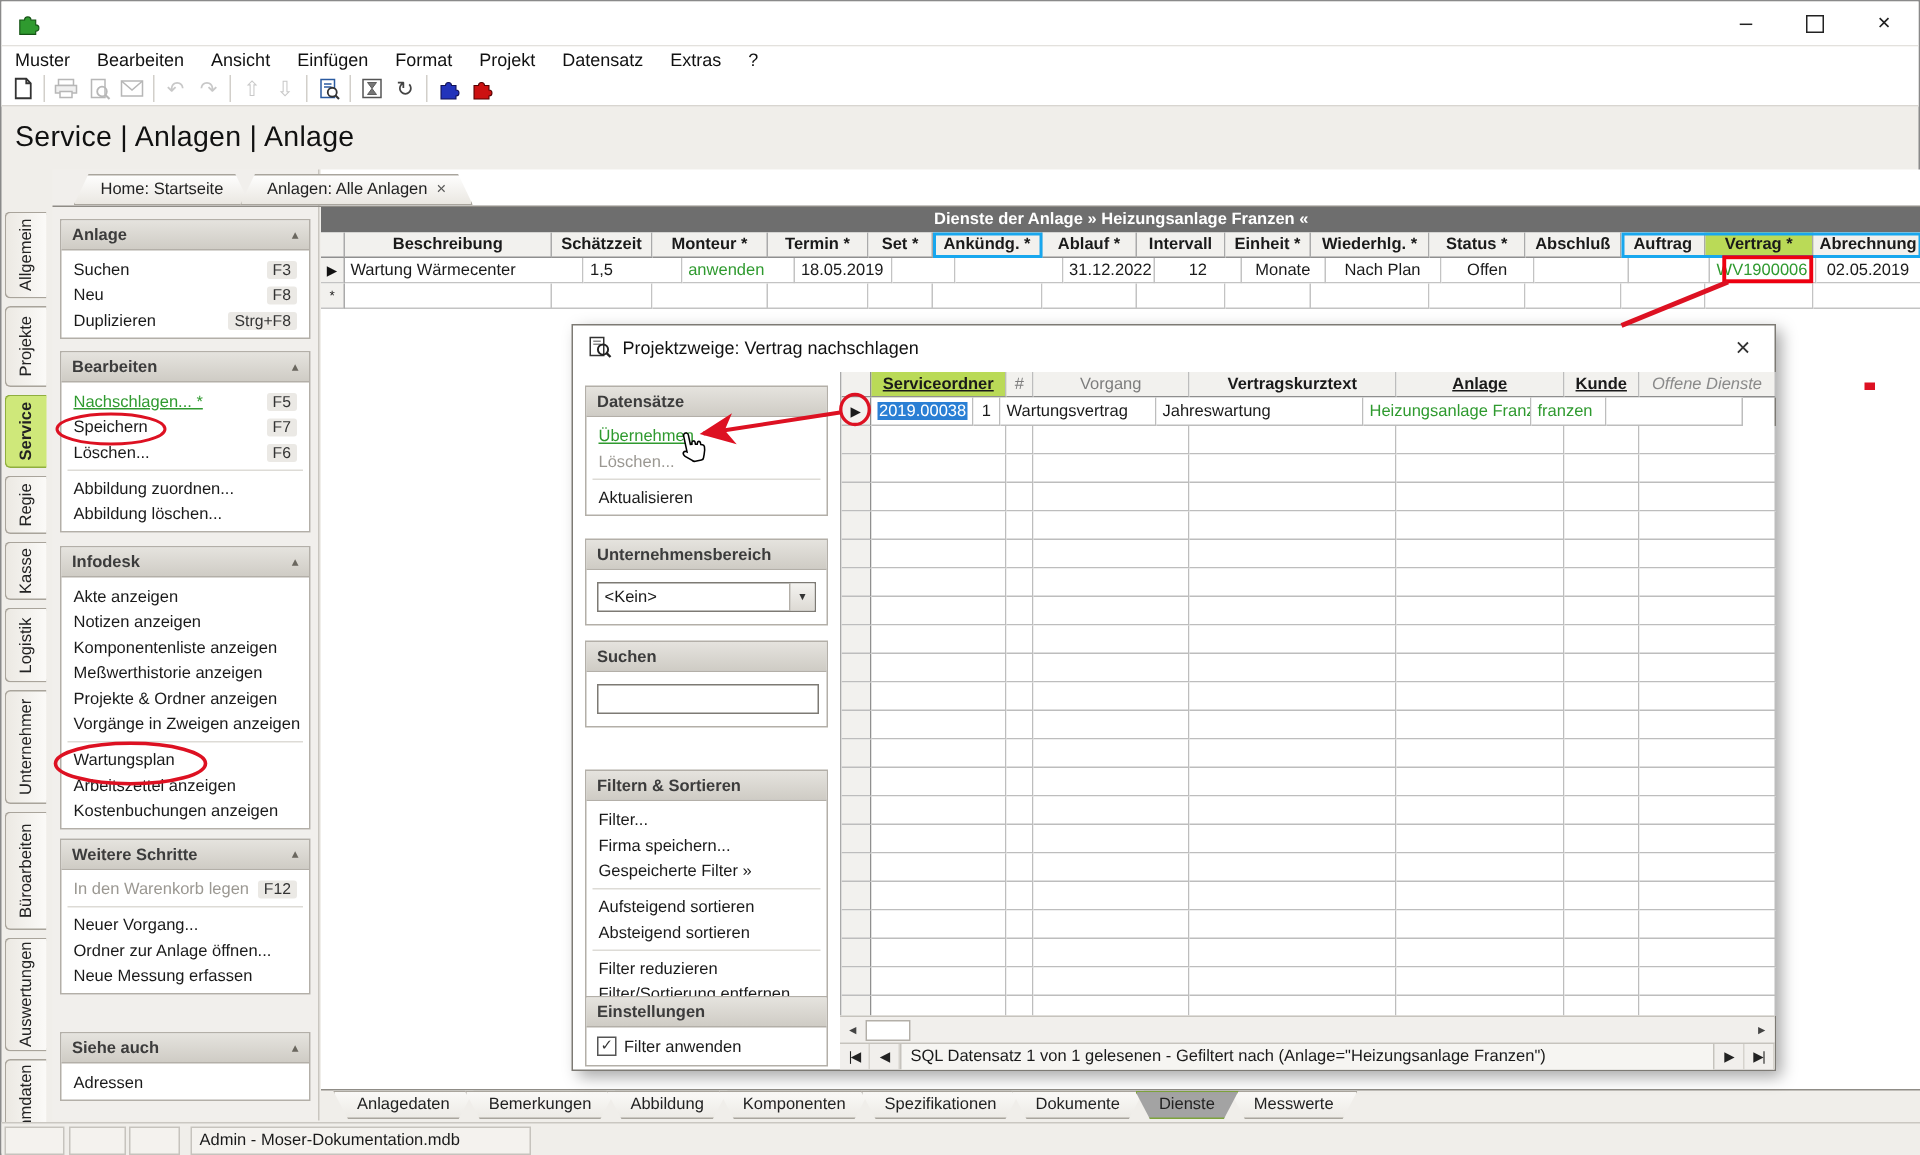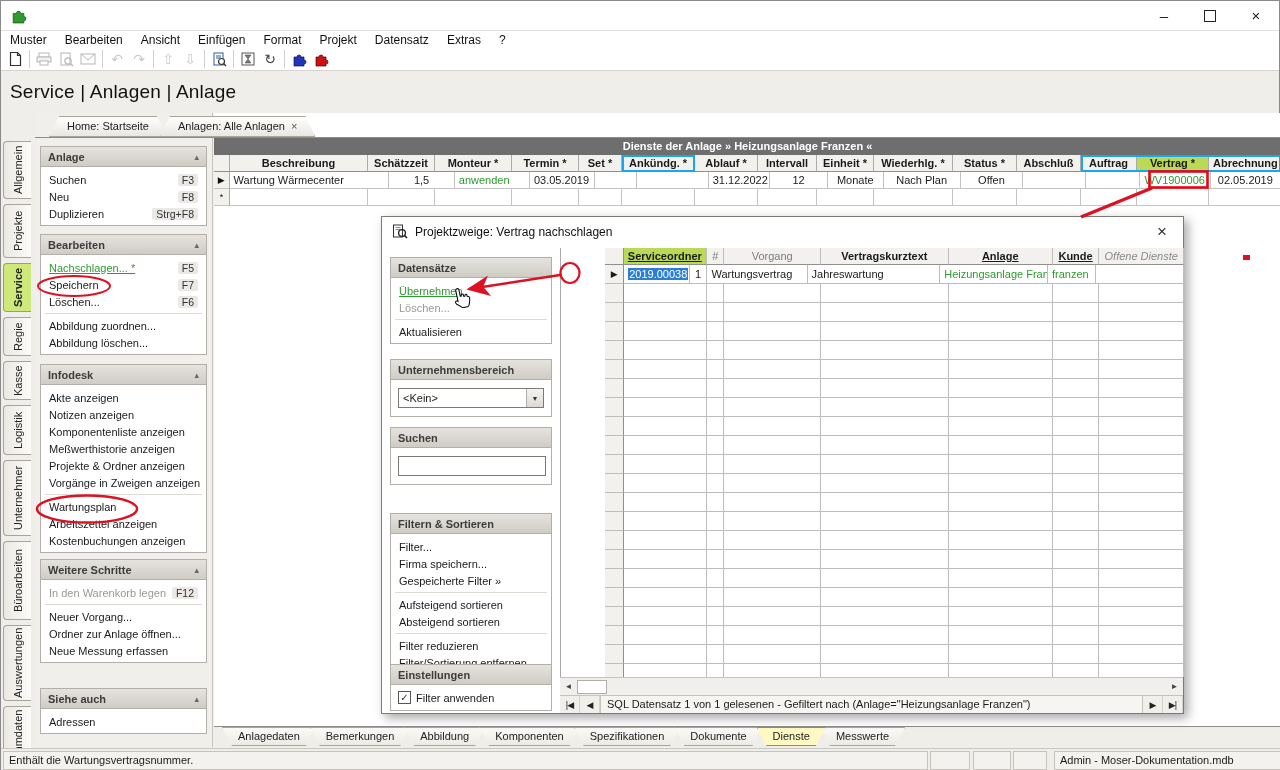--- a/index.html
+++ b/index.html
@@ -59,43 +59,43 @@
   .disabled{color:#9b9892;}
 
   
   .main{position:absolute;left:213px;top:112px;width:1067px;height:613px;background:#fff;}
   .grid-titlebar{position:absolute;left:0;top:25px;width:1067px;height:17px;background:#6e6e6e;color:#fff;font-weight:bold;text-align:center;line-height:17px;box-sizing:border-box;}
   .grow{display:flex;}
   .gcell{box-sizing:border-box;border-right:1px solid #c3c3c3;border-bottom:1px solid #c3c3c3;height:17px;line-height:16px;padding:0 4px;overflow:hidden;white-space:nowrap;font-size:11px;background:#fff;}
   .ghead .gcell{background:#f2f1ee;font-weight:bold;text-align:center;border-right:1px solid #aaa;border-bottom:1px solid #8f8f8f;}
   .gsel{background:#f2f1ee !important;text-align:center;padding:0;font-size:9px;color:#111;border-right:1px solid #aaa;}
   .greentxt{color:#2f9a2f;}
-  .ar{text-align:center;}.ac{text-align:center;}
+  .ar{text-align:left;}.ac{text-align:center;}
   .ghead .gcell.sorted{background:#bada57;}
   .hl{position:absolute;border:2px solid #18a7ee;box-sizing:border-box;pointer-events:none;}
 
   
   .bottabs{position:absolute;left:213px;top:725px;width:1067px;height:22px;border-top:1px solid #8f8c86;display:flex;align-items:flex-start;padding-left:8px;box-sizing:border-box;background:#f0eeea;}
   .btab{height:19px;line-height:18px;padding:0 16px;margin-right:-6px;font-size:11px;white-space:nowrap;
         clip-path:polygon(0 0,100% 0,calc(100% - 10px) 100%,10px 100%);
         background:linear-gradient(#fbfaf8,#eceae5);box-shadow:inset 0 0 0 1px #a9a59d;color:#222;}
-  .btab.active{background:#fef9c3;box-shadow:inset 0 0 0 1px #7da33c;z-index:2;}
+  .btab.active{background:#a3a3a3;box-shadow:inset 0 0 0 1px #7da33c;z-index:2;}
 
   
   .statusbar{position:absolute;left:0;top:747px;width:1280px;height:23px;background:#f0eeea;border-top:1px solid #cac7c1;display:flex;align-items:center;box-sizing:border-box;}
   .sseg{height:19px;background:#f4f2ee;border:1px solid #c6c3bd;box-sizing:border-box;display:flex;align-items:center;padding:0 5px;white-space:nowrap;}
 
   
   .dialog{position:absolute;left:380px;top:215px;width:803px;height:498px;background:#fff;border:1px solid #7d7a74;box-shadow:4px 4px 10px rgba(0,0,0,.35);z-index:40;box-sizing:border-box;}
   .dlg-title{height:30px;display:flex;align-items:center;padding:0 10px;font-size:12px;color:#111;}
   .dlg-title svg{margin-right:7px;}
   .dlg-close{margin-left:auto;font-size:17px;color:#333;width:22px;text-align:center;}
   .dbox{position:absolute;left:8px;width:162px;background:#fff;border:1px solid #b3afa8;box-sizing:border-box;}
   .dlg-table{position:absolute;left:178px;top:31px;width:623px;bottom:36px;overflow:hidden;border-left:1px solid #aaa;}
-  .drow{display:flex;margin-left:44px;}
+  .drow{display:flex;}
   .dcell{box-sizing:border-box;border-right:1px solid #bdbdbd;border-bottom:1px solid #bdbdbd;height:19px;line-height:18px;padding:0 4px;overflow:hidden;white-space:nowrap;font-size:11px;background:#fff;}
   .dhead .dcell{background:#f2f1ee;text-align:center;height:17px;line-height:16px;border-bottom:1px solid #8f8f8f;}
   .dsel{background:#f2f1ee !important;text-align:center;padding:0;font-size:9px;border-right:1px solid #8f8f8f;}
   .bu{font-weight:bold;text-decoration:underline;}
   .dim{color:#7d7d7d;}
   .ital{font-style:italic;color:#8a8a8a;}
   .selblue{background:#2a7fd4;color:#fff;padding:0 1px;}
   .dlg-hscroll{position:absolute;left:178px;bottom:18px;width:623px;height:18px;background:#f1efec;border-top:1px solid #c6c3bd;display:flex;align-items:center;box-sizing:border-box;}
   .scrbtn{width:17px;height:16px;display:flex;align-items:center;justify-content:center;font-size:8px;color:#444;background:#f1efec;}
   .scrthumb{width:30px;height:14px;background:#fff;border:1px solid #b3afa8;box-sizing:border-box;}
@@ -404,21 +404,21 @@
         <div class="gcell" style="width:56px">Auftrag</div>
         <div class="gcell sorted" style="width:72px">Vertrag *</div>
         <div class="gcell" style="width:72px">Abrechnung</div>
       </div>
 
       <div class="grow">
         <div class="gcell gsel" style="width:16px">▶</div>
         <div class="gcell" style="width:164px">Wartung Wärmecenter</div>
         <div class="gcell ar" style="width:67px">1,5</div>
         <div class="gcell greentxt" style="width:77px">anwenden</div>
-        <div class="gcell" style="width:67px">03.05.2019</div>
+        <div class="gcell" style="width:67px">18.05.2019</div>
         <div class="gcell" style="width:43px"></div>
         <div class="gcell" style="width:73px"></div>
         <div class="gcell" style="width:63px">31.12.2022</div>
         <div class="gcell ac" style="width:59px">12</div>
         <div class="gcell ac" style="width:57px">Monate</div>
         <div class="gcell ac" style="width:79px">Nach Plan</div>
         <div class="gcell ac" style="width:64px">Offen</div>
         <div class="gcell" style="width:64px"></div>
         <div class="gcell" style="width:56px"></div>
         <div class="gcell greentxt" style="width:72px">WV1900006</div>
@@ -454,21 +454,20 @@
     <span class="btab"><span>Bemerkungen</span></span>
     <span class="btab"><span>Abbildung</span></span>
     <span class="btab"><span>Komponenten</span></span>
     <span class="btab"><span>Spezifikationen</span></span>
     <span class="btab"><span>Dokumente</span></span>
     <span class="btab active"><span>Dienste</span></span>
     <span class="btab"><span>Messwerte</span></span>
   </div>
 
   <div class="statusbar">
-    <span class="sseg" style="margin-left:2px;width:925px">Enthält die Wartungsvertragsnummer.</span>
     <span class="sseg" style="margin-left:2px;width:40px"></span>
     <span class="sseg" style="margin-left:3px;width:38px"></span>
     <span class="sseg" style="margin-left:2px;width:34px"></span>
     <span class="sseg" style="margin-left:7px;width:227px">Admin - Moser-Dokumentation.mdb</span>
   </div>
 
   <div class="doctabs">
     <span class="ttab"><span>Home: Startseite</span></span>
     <span class="ttab"><span>Anlagen: Alle Anlagen</span><span class="tclose">×</span></span>
   </div>

